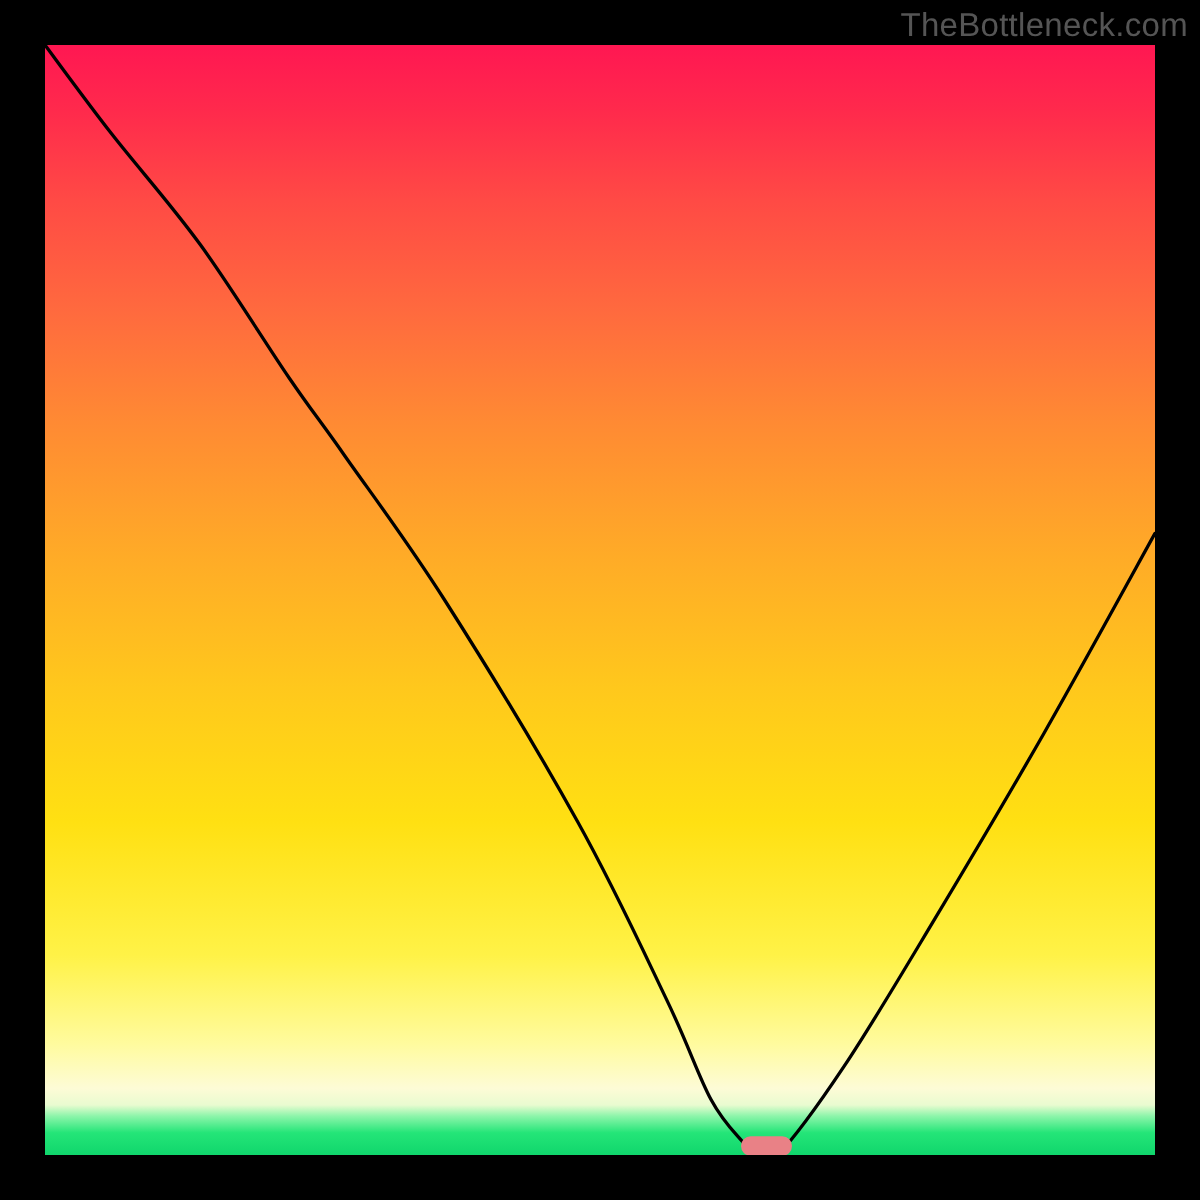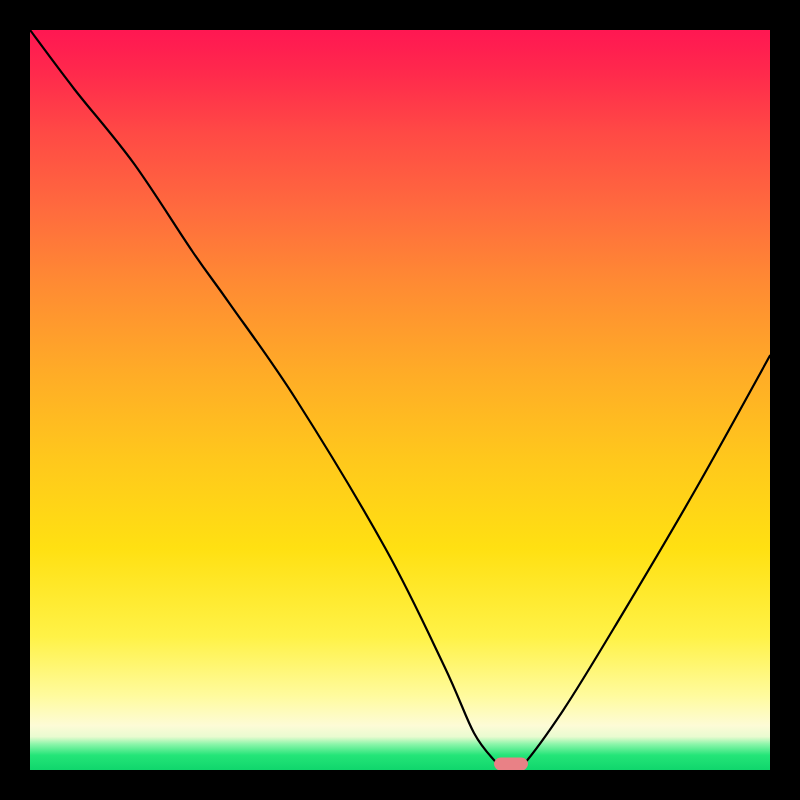--- a/index.html
+++ b/index.html
@@ -70,20 +70,21 @@
     background: #e98186;
     border-radius: 8px;
     transform: translate(-50%, -50%);
   }
 </style>
 </head>
 <body>
 
 <div class="frame">
 
+  <div class="watermark">TheBottleneck.com</div>
 
   <div class="plot">
     <div class="gradient"></div>
 
     <svg class="curve" viewBox="0 0 740 740" preserveAspectRatio="none">
       <path id="curve-path" fill="none" stroke="#000" stroke-width="2.2" stroke-linejoin="round" stroke-linecap="round" d="M 0.0 0.0 C 7.4 9.9, 27.1 37.0, 44.4 59.2 C 61.7 81.4, 83.9 106.1, 103.6 133.2 C 123.3 160.3, 146.8 198.6, 162.8 222.0 C 178.8 245.4, 182.5 249.1, 199.8 273.8 C 217.1 298.5, 240.5 329.3, 266.4 370.0 C 292.3 410.7, 330.5 473.6, 355.2 518.0 C 379.9 562.4, 399.6 605.6, 414.4 636.4 C 429.2 667.2, 435.4 687.0, 444.0 703.0 C 452.6 719.0, 461.3 726.4, 466.2 732.6 C 471.1 738.8, 469.9 738.8, 473.6 740.0 C 477.3 741.2, 478.5 749.9, 488.4 740.0 C 498.3 730.1, 515.5 706.7, 532.8 680.8 C 550.1 654.9, 569.8 621.6, 592.0 584.6 C 614.2 547.6, 641.3 502.0, 666.0 458.8 C 690.7 415.6, 727.7 347.8, 740.0 325.6"></path>
     </svg>
 
     <div class="marker" id="marker" style="left: 481px; top: 734.08px; background: rgb(233, 129, 134);"></div>
   </div>

